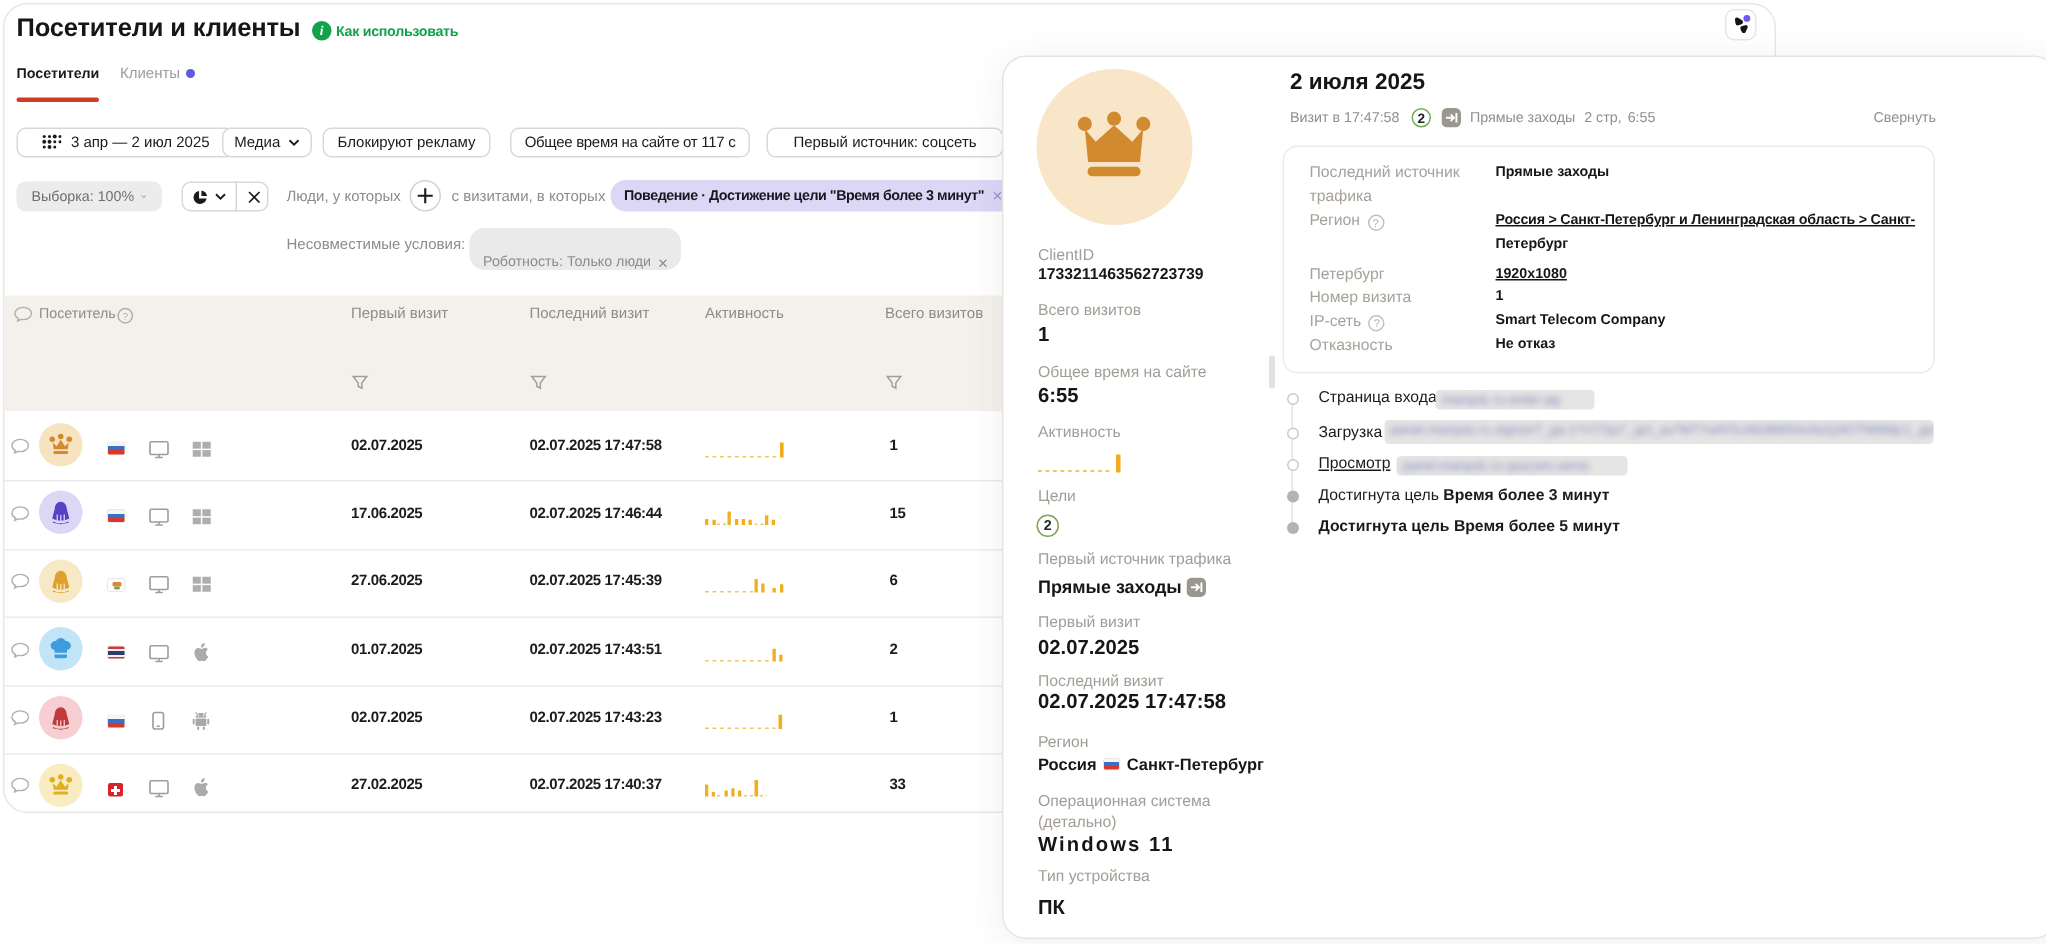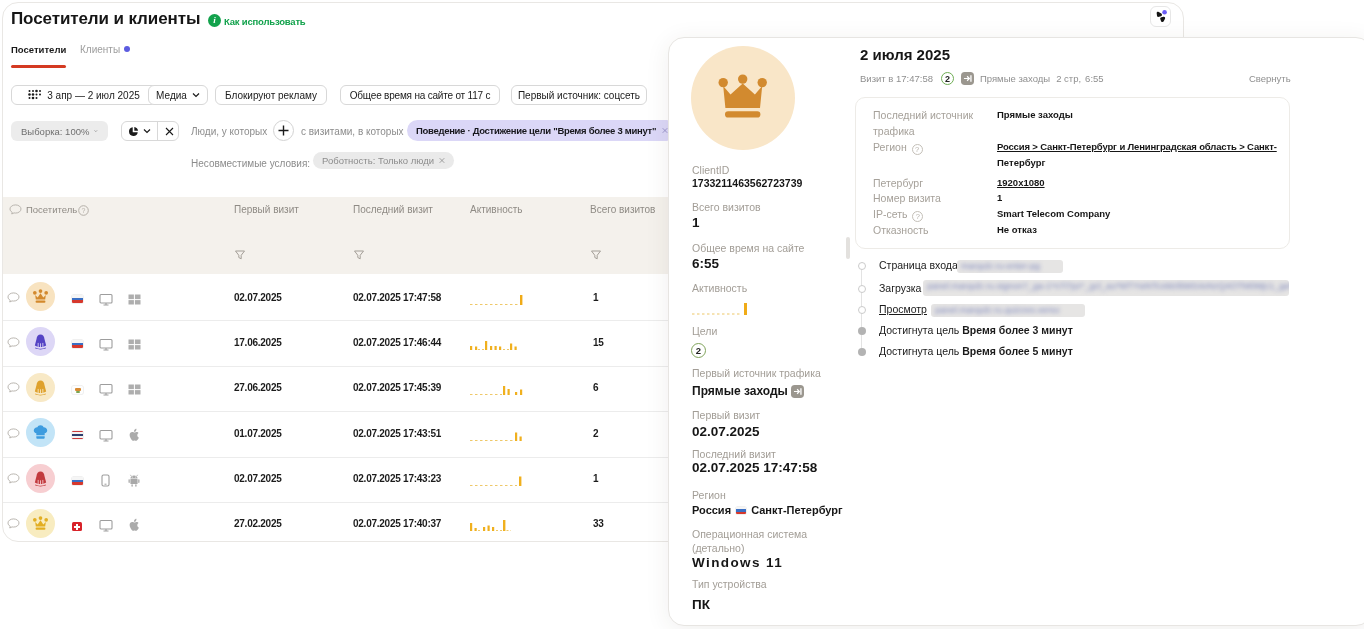--- a/index.html
+++ b/index.html
@@ -71,21 +71,21 @@
         <circle cx="5" cy="9" r="1.3"></circle>
         <circle cx="8.5" cy="9" r="1"></circle>
     </g>
   </svg>
   3 апр — 2 июл 2025</div>
 <div class="btn" style="left:148px; width:60px;">Медиа<svg class="chev" viewBox="0 0 8 8">
       <path d="M1 2.5 L4 5.5 L7 2.5" fill="none" stroke="#1a1a1a" stroke-width="1.2"></path>
     </svg></div>
 <div class="btn" style="left:215px; width:112px;">Блокируют рекламу</div>
 <div class="btn" style="left:340px; width:160px; letter-spacing:-0.2px;">Общее время на сайте от 117 с</div>
-<div class="btn" style="left:511px; width:136px;">Первый источник: соцсеть</div>
+<div class="btn" style="left:511px; width:158px;">Первый источник: соцсеть</div>
 
 <div class="pill-gray" style="left:11px; top:121px; width:97px; padding:0 10px;">Выборка: 100%<svg class="chev" viewBox="0 0 8 8">
       <path d="M1 2.5 L4 5.5 L7 2.5" fill="none" stroke="#6f6f6f" stroke-width="1.2"></path>
     </svg></div>
 <div class="abs" style="left:121px; top:121px; width:58px; height:20px; border:1px solid #d8d8d8; border-radius:6px; background:#fff; display:flex; align-items:center;">
   <svg width="11" height="11" viewBox="0 0 14 14" style="margin-left:6px">
     <path d="M6 1.6 A5.6 5.6 0 1 0 12.4 8 L6 8 Z" fill="#1a1a1a"></path>
     <path d="M8 1.2 A5.8 5.8 0 0 1 12.8 6 L8 6 Z" fill="#1a1a1a"></path>
   </svg>
   <svg class="chev" viewBox="0 0 8 8" style="margin-left:4px">
@@ -103,21 +103,21 @@
     </svg>
 </div>
 <div class="grytx" style="left:301px; top:126px;">с визитами, в которых</div>
 <div class="abs" style="left:407px; top:120px; width:270px; height:21px; background:#dbd7f7; border-radius:11px; display:flex; align-items:center; font-size:9.5px; letter-spacing:-0.3px; font-weight:bold; color:#17171c; white-space:nowrap; padding:0 9px;">Поведение · Достижение цели "Время более 3 минут"
   <svg width="9" height="9" viewBox="0 0 9 9" style="margin-left:6px">
       <path d="M1 1 L8 8 M8 1 L1 8" stroke="#8d89c2" stroke-width="1.2"></path>
     </svg>
 </div>
 
 <div class="grytx" style="left:191px; top:158px;">Несовместимые условия:</div>
-<div class="abs" style="left:313px; top:152px; width:141px; height:17px; background:#eaeaea; border-radius:10px; display:flex; align-items:center; font-size:9.5px; color:#8c8c8c; white-space:nowrap; padding:0 9px;">Роботность: Только люди
+<div class="abs" style="left:313px; top:152px; width:141px; height:28px; background:#eaeaea; border-radius:10px; display:flex; align-items:flex-end; font-size:9.5px; color:#8c8c8c; white-space:nowrap; padding:0 9px;">Роботность: Только люди
   <svg width="9" height="9" viewBox="0 0 9 9" style="margin-left:5px">
       <path d="M1 1 L8 8 M8 1 L1 8" stroke="#8c8c8c" stroke-width="1.2"></path>
     </svg>
 </div>
 
 <div class="abs" style="left:3px; top:197px; width:1180px; height:77px; background:#f4f1ec;"></div>
 <div class="hdr-tx" style="left:26px; font-size:9.5px;">Посетитель</div>
 <svg class="abs" style="left:78px; top:205px;" width="11" height="11" viewBox="0 0 11 11">
     <circle cx="5.5" cy="5.5" r="4.8" fill="none" stroke="#b4afa8" stroke-width="1"></circle>
     <text x="5.5" y="8" font-size="7" fill="#b4afa8" text-anchor="middle" font-family="Liberation Sans">?</text>
@@ -465,21 +465,21 @@
 <div class="abs pz" style="left:861px; top:266px; width:1px; height:85px; background:#e3e3e3;"></div>
 <div class="tl-c" style="top:262px;"></div>
 <div class="tl-c" style="top:285px;"></div>
 <div class="tl-c" style="top:306px;"></div>
 <div class="tl-f" style="top:327px;"></div>
 <div class="tl-f" style="top:348px;"></div>
 <div class="tl-tx" style="top:259px;">Страница входа</div>
 <div class="tl-tx" style="top:281.5px;">Загрузка</div>
 <div class="tl-tx" style="top:303px;text-decoration:underline;">Просмотр</div>
 <div class="tl-tx" style="top:324px;">Достигнута цель <b>Время более 3 минут</b></div>
-<div class="tl-tx" style="top:344.5px;">Достигнута цель <b>Время более 5 минут</b></div>
+<div class="tl-tx" style="top:344.5px;font-weight:bold;">Достигнута цель <b>Время более 5 минут</b></div>
 <div class="blur-pill" style="left:957px; top:259.5px; width:106px; height:13px;">
     <span>marqulz.ru-enter-pg</span>
   </div>
 <div class="blur-pill" style="left:923px; top:280px; width:366px; height:16px;">
     <span>panel.marqulz.ru.signon?_ga-1*n7i7pz*_gcl_au*MTYwNTcxMzl6MS4xNzQ4OTM0Mjc1_ga*MTM0tbWa</span>
   </div>
 <div class="blur-pill" style="left:931px; top:303.5px; width:154px; height:13px;">
     <span>panel.marqulz.ru.quizzes.verso</span>
   </div>
 

